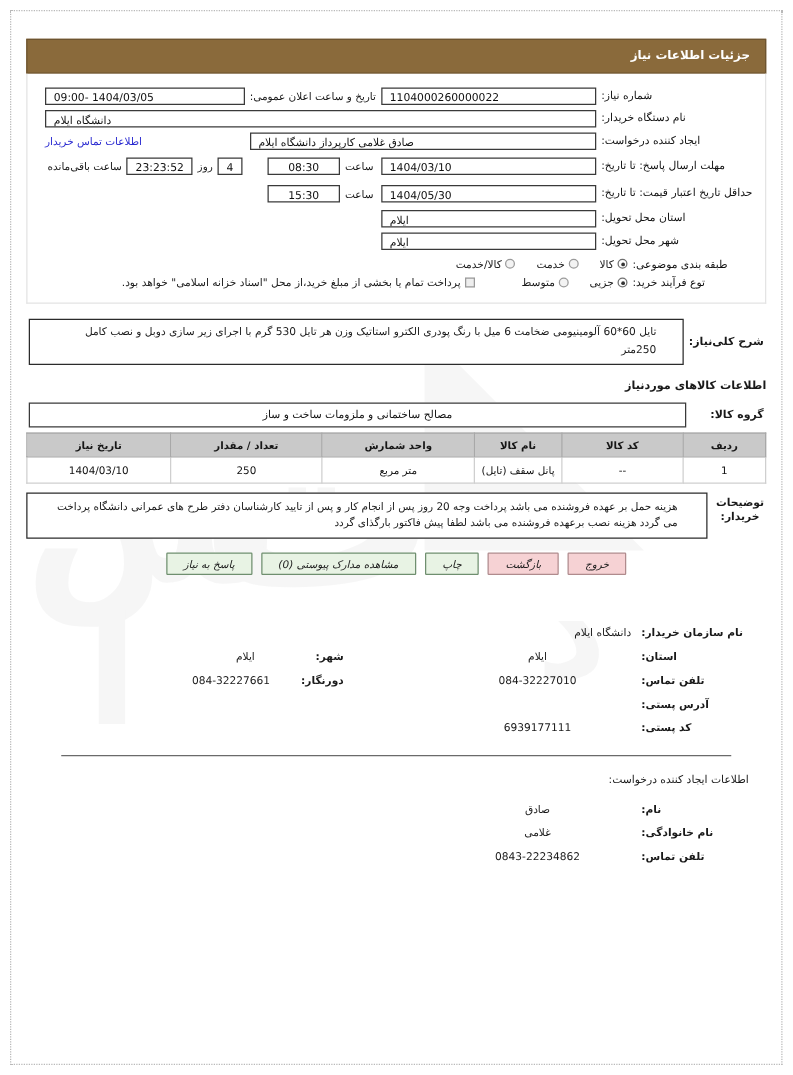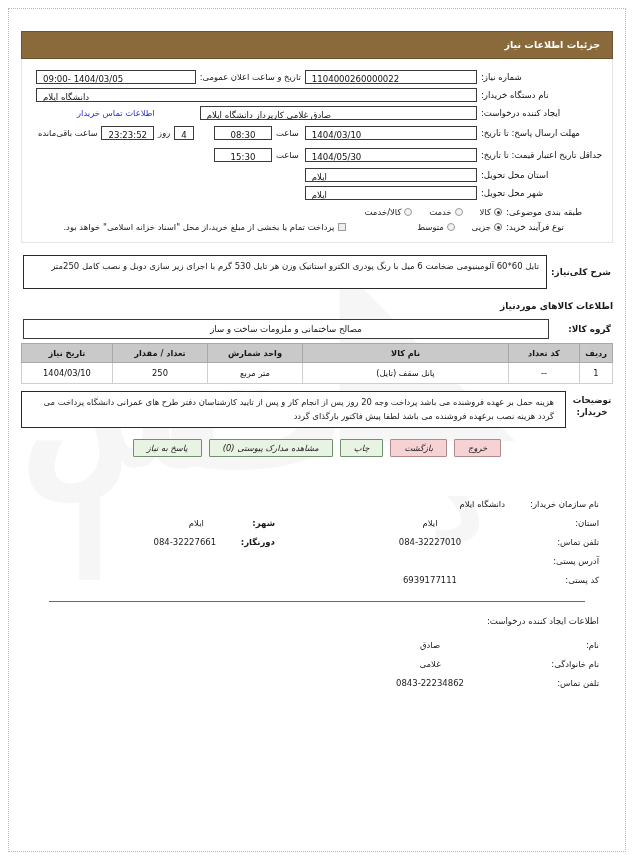--- a/index.html
+++ b/index.html
@@ -103,21 +103,21 @@
     font-size: 8.4px;
     text-decoration: none;
     white-space: nowrap;
     cursor: pointer;
   }
   .desc-box {
     border: 1px solid #2b2b2b;
     background: #fff;
     font-size: 8.5px;
     line-height: 1.55;
-    padding: 4px 7px;
+    padding: 4px 21px;
     box-sizing: border-box;
     text-align: right;
     min-height: 34px;
   }
   .bold-lbl { font-weight: bold; font-size: 8.8px; white-space: nowrap; text-align: right; }
 
   .radio-row { padding-top: 4px; font-size: 8.5px; }
   .radio {
     display: inline-block;
     width: 8px; height: 8px;
@@ -150,61 +150,61 @@
   }
 
   .sect-title { font-weight: bold; font-size: 9px; margin: 10px 0 6px 0; text-align: right; }
 
   table.grid { width: 100%; border-collapse: collapse; margin-top: 2px; }
   table.grid th {
     background: #c9c9c9;
     border: 1px solid #a8a8a8;
     font-size: 8.2px;
     font-weight: bold;
-    padding: 4px 3px;
+    padding: 4px 20px;
     color: #161616;
     white-space: nowrap;
   }
   table.grid td {
     border: 1px solid #cfcfcf;
     font-size: 8.3px;
     padding: 5px 3px;
     text-align: center;
     background: #fff;
     color: #111;
   }
 
   .note-wrap { display: flex; align-items: stretch; margin-top: 7px; gap: 5px; }
   .note-lbl { font-weight: bold; font-size: 8.6px; width: 42px; text-align: center; line-height: 1.35; padding-top: 4px; }
   .note-box {
     flex: 1;
     border: 1px solid #2b2b2b;
     font-size: 8.4px;
     line-height: 1.6;
-    padding: 4px 11px;
+    padding: 4px 23px;
     text-align: right;
     background: #fff;
   }
 
   .btn-row { display: flex; justify-content: center; gap: 7px; margin: 11px 0 4px 0; }
   .btn {
     border: 1px solid #6f8f6f;
     background: #e8f3e4;
     font-size: 8.4px;
     padding: 3px 13px;
     color: #1d1d1d;
     white-space: nowrap;
     cursor: pointer;
     border-radius: 1px;
     font-style: italic;
   }
   .btn.pink { background: #f6d2d4; border-color: #b08b8d; }
 
   .info-line { display: flex; align-items: baseline; font-size: 8.5px; margin-bottom: 9px; }
-  .info-lbl { font-weight: normal; width: 86px; text-align: right; padding-left: 8px; white-space: nowrap; }
+  .info-lbl { font-weight: bold; width: 86px; text-align: left; padding-left: 8px; white-space: nowrap; }
   .info-val { min-width: 150px; text-align: center; }
   .info-lbl2 { font-weight: bold; text-align: right; padding-left: 8px; white-space: nowrap; }
   .info-val2 { text-align: center; min-width: 96px; }
   .hr { border: 0; border-top: 1.5px solid #6a6a6a; margin: 16px 40px 14px 40px; }
   .pad-lr { padding: 0 26px; }
 </style>
 </head>
 <body>
 
 <div class="page">
@@ -242,21 +242,21 @@
           <td colspan="3">
                 <div class="box">دانشگاه ایلام</div>
               </td>
           <td></td>
         </tr>
         <tr>
           <td class="lbl lbl-w">ایجاد کننده درخواست:</td>
           <td colspan="2">
                 <div class="box">صادق غلامی  کارپرداز دانشگاه ایلام</div>
               </td>
-          <td style="text-align:center"><a class="link">اطلاعات تماس خریدار</a></td>
+          <td style="text-align:left"><a class="link">اطلاعات تماس خریدار</a></td>
           <td></td>
         </tr>
         <tr>
           <td class="lbl lbl-w">مهلت ارسال پاسخ: تا تاریخ:</td>
           <td>
                 <div class="box">1404/03/10</div>
               </td>
           <td style="width:auto; white-space:nowrap">
             <table style="border-collapse:collapse">
                   <tbody>
@@ -346,21 +346,21 @@
         </tr>
         <tr>
           <td class="lbl lbl-w">توع فرآیند خرید:</td>
           <td colspan="4" class="radio-row" style="text-align:right">
             <span class="opt">
               <span class="radio on"></span><span>جزیی</span>
             </span>
             <span class="opt">
               <span class="radio"></span><span>متوسط</span>
             </span>
-            <span class="opt" style="margin-right:54px">
+            <span class="opt" style="margin-right:20px">
               <span class="chk"></span><span>پرداخت تمام یا بخشی از مبلغ خرید،از محل "اسناد خزانه اسلامی" خواهد بود.</span>
             </span>
           </td>
         </tr>
       </tbody>
         </table>
     </div>
 
     <div style="height:10px"></div>
 
@@ -386,21 +386,21 @@
                 <div class="box" style="height:20px; line-height:19px; text-align:center">مصالح  ساختمانی و ملزومات ساخت و ساز</div>
               </td>
         </tr>
       </tbody>
         </table>
 
       <table class="grid">
         <thead>
           <tr>
             <th style="width:26px">ردیف</th>
-            <th style="width:64px">کد تعداد</th>
+            <th style="width:64px">کد کالا</th>
             <th>نام کالا</th>
             <th style="width:88px">واحد شمارش</th>
             <th style="width:88px">تعداد / مقدار</th>
             <th style="width:84px">تاریخ نیاز</th>
           </tr>
         </thead>
         <tbody>
           <tr>
             <td>1</td>
             <td>--</td>

